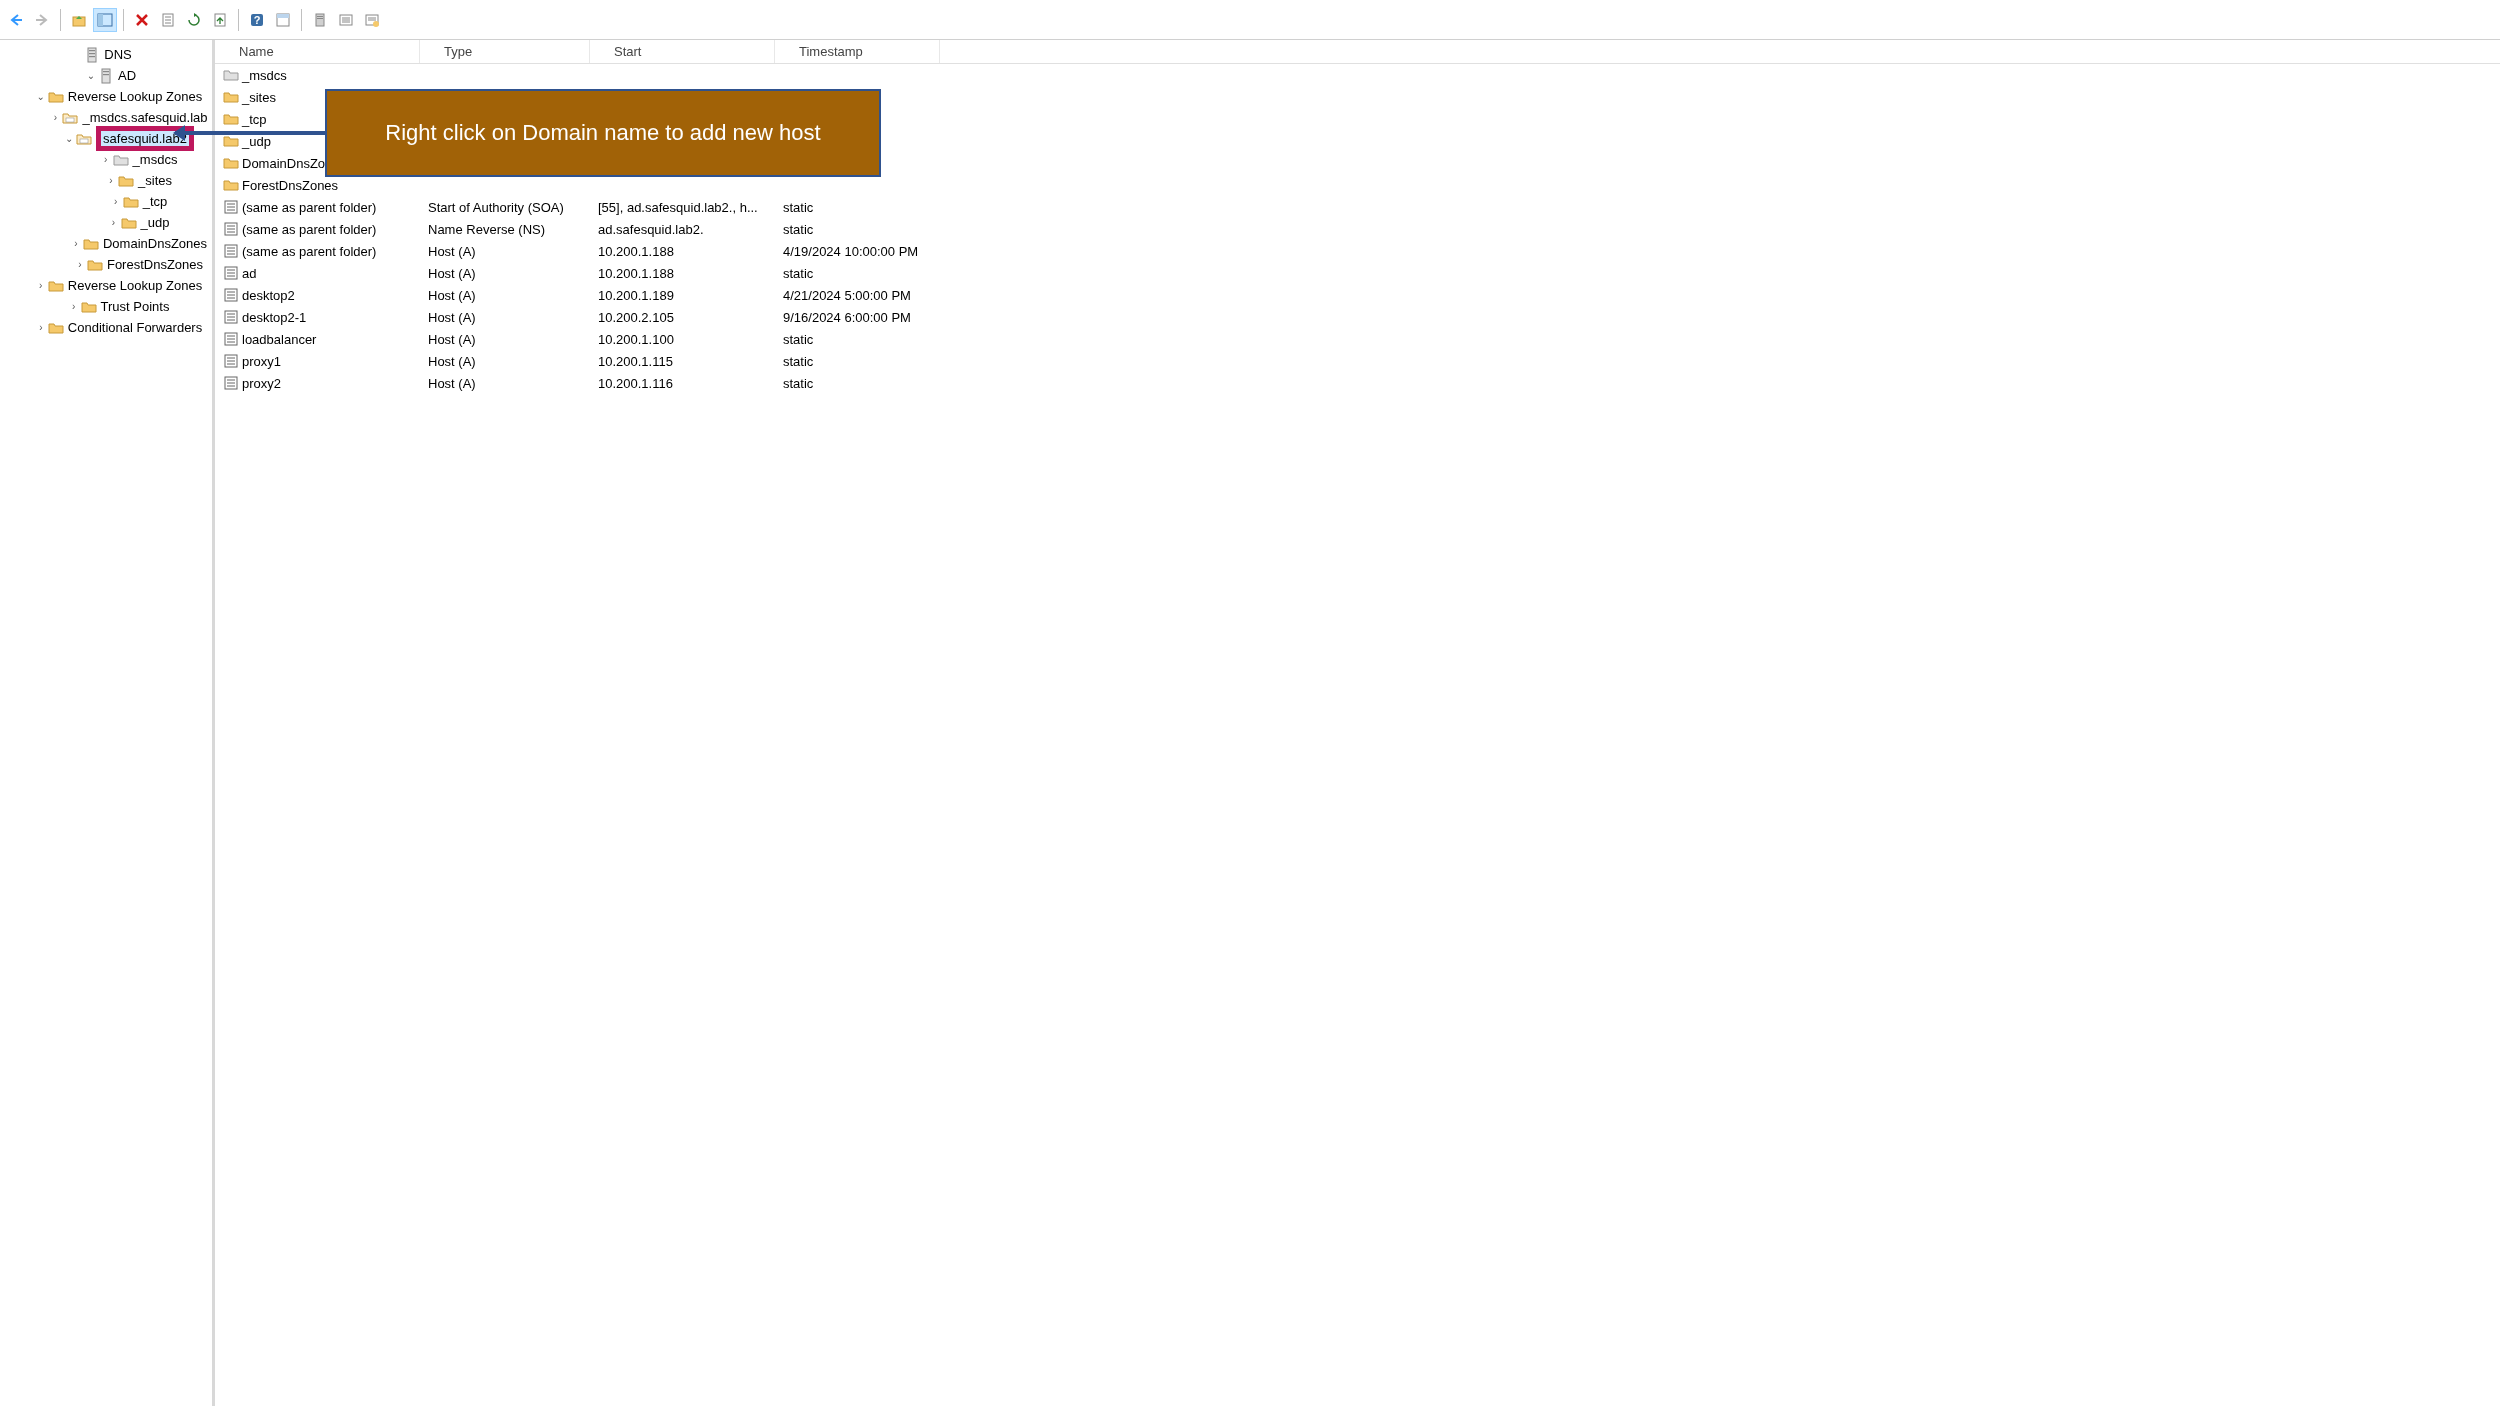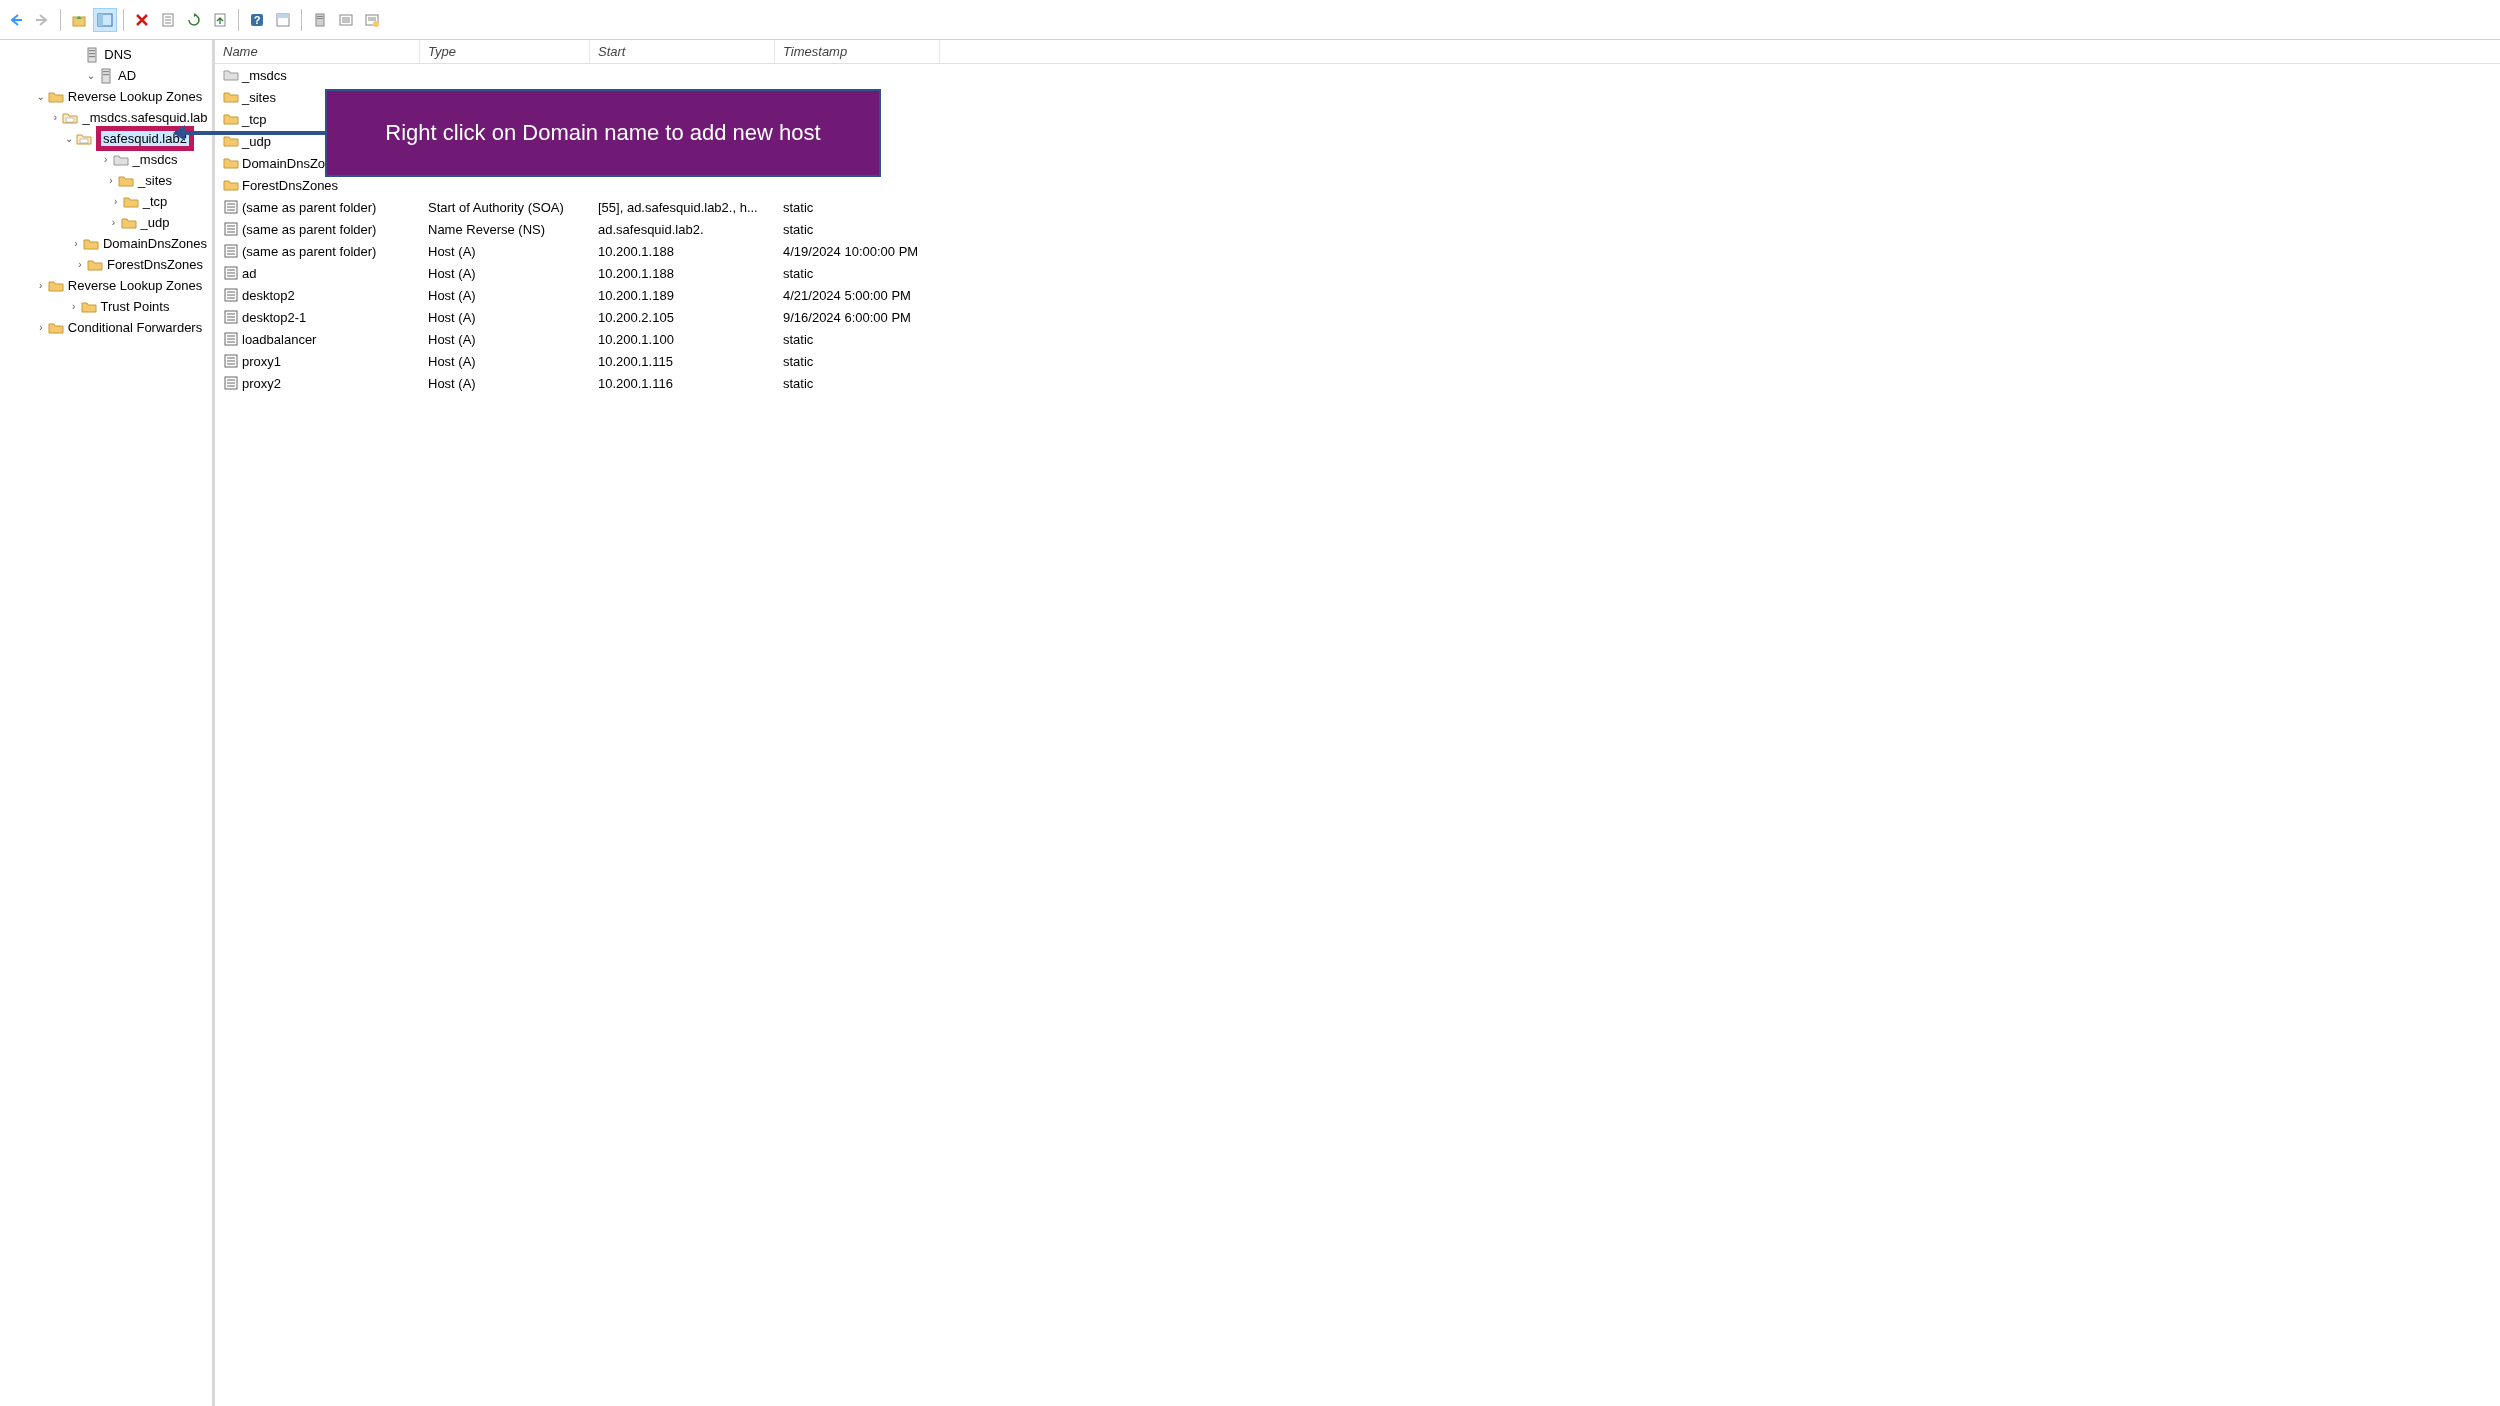--- a/index.html
+++ b/index.html
@@ -94,27 +94,26 @@
   }
   .list-header {
     display: flex;
     height: 24px;
     border-bottom: 1px solid #e0e0e0;
     align-items: center;
     color: #444;
     background: #fff;
   }
   .list-header .col {
-    padding: 0 8px;
+    padding: 0 24px;
     border-right: 1px solid #e8e8e8;
     height: 100%;
     display: flex;
     align-items: center;
     overflow: hidden;
-    font-style: italic;
   }
   .list-body {
     padding-top: 0;
   }
   .list-row {
     display: flex;
     height: 22px;
     align-items: center;
     cursor: pointer;
   }
@@ -134,21 +133,21 @@
     width: 16px;
     height: 16px;
     margin-right: 3px;
     flex-shrink: 0;
     display: inline-flex;
     align-items: center;
     justify-content: center;
   }
   .callout {
     position: absolute;
-    background: #701a75;
+    background: #a16207;
     border: 2px solid #2f528f;
     color: #ffffff;
     font-size: 22px;
     display: flex;
     align-items: center;
     justify-content: center;
     padding: 0 8px;
   }
   .callout-arrow {
     position: absolute;

